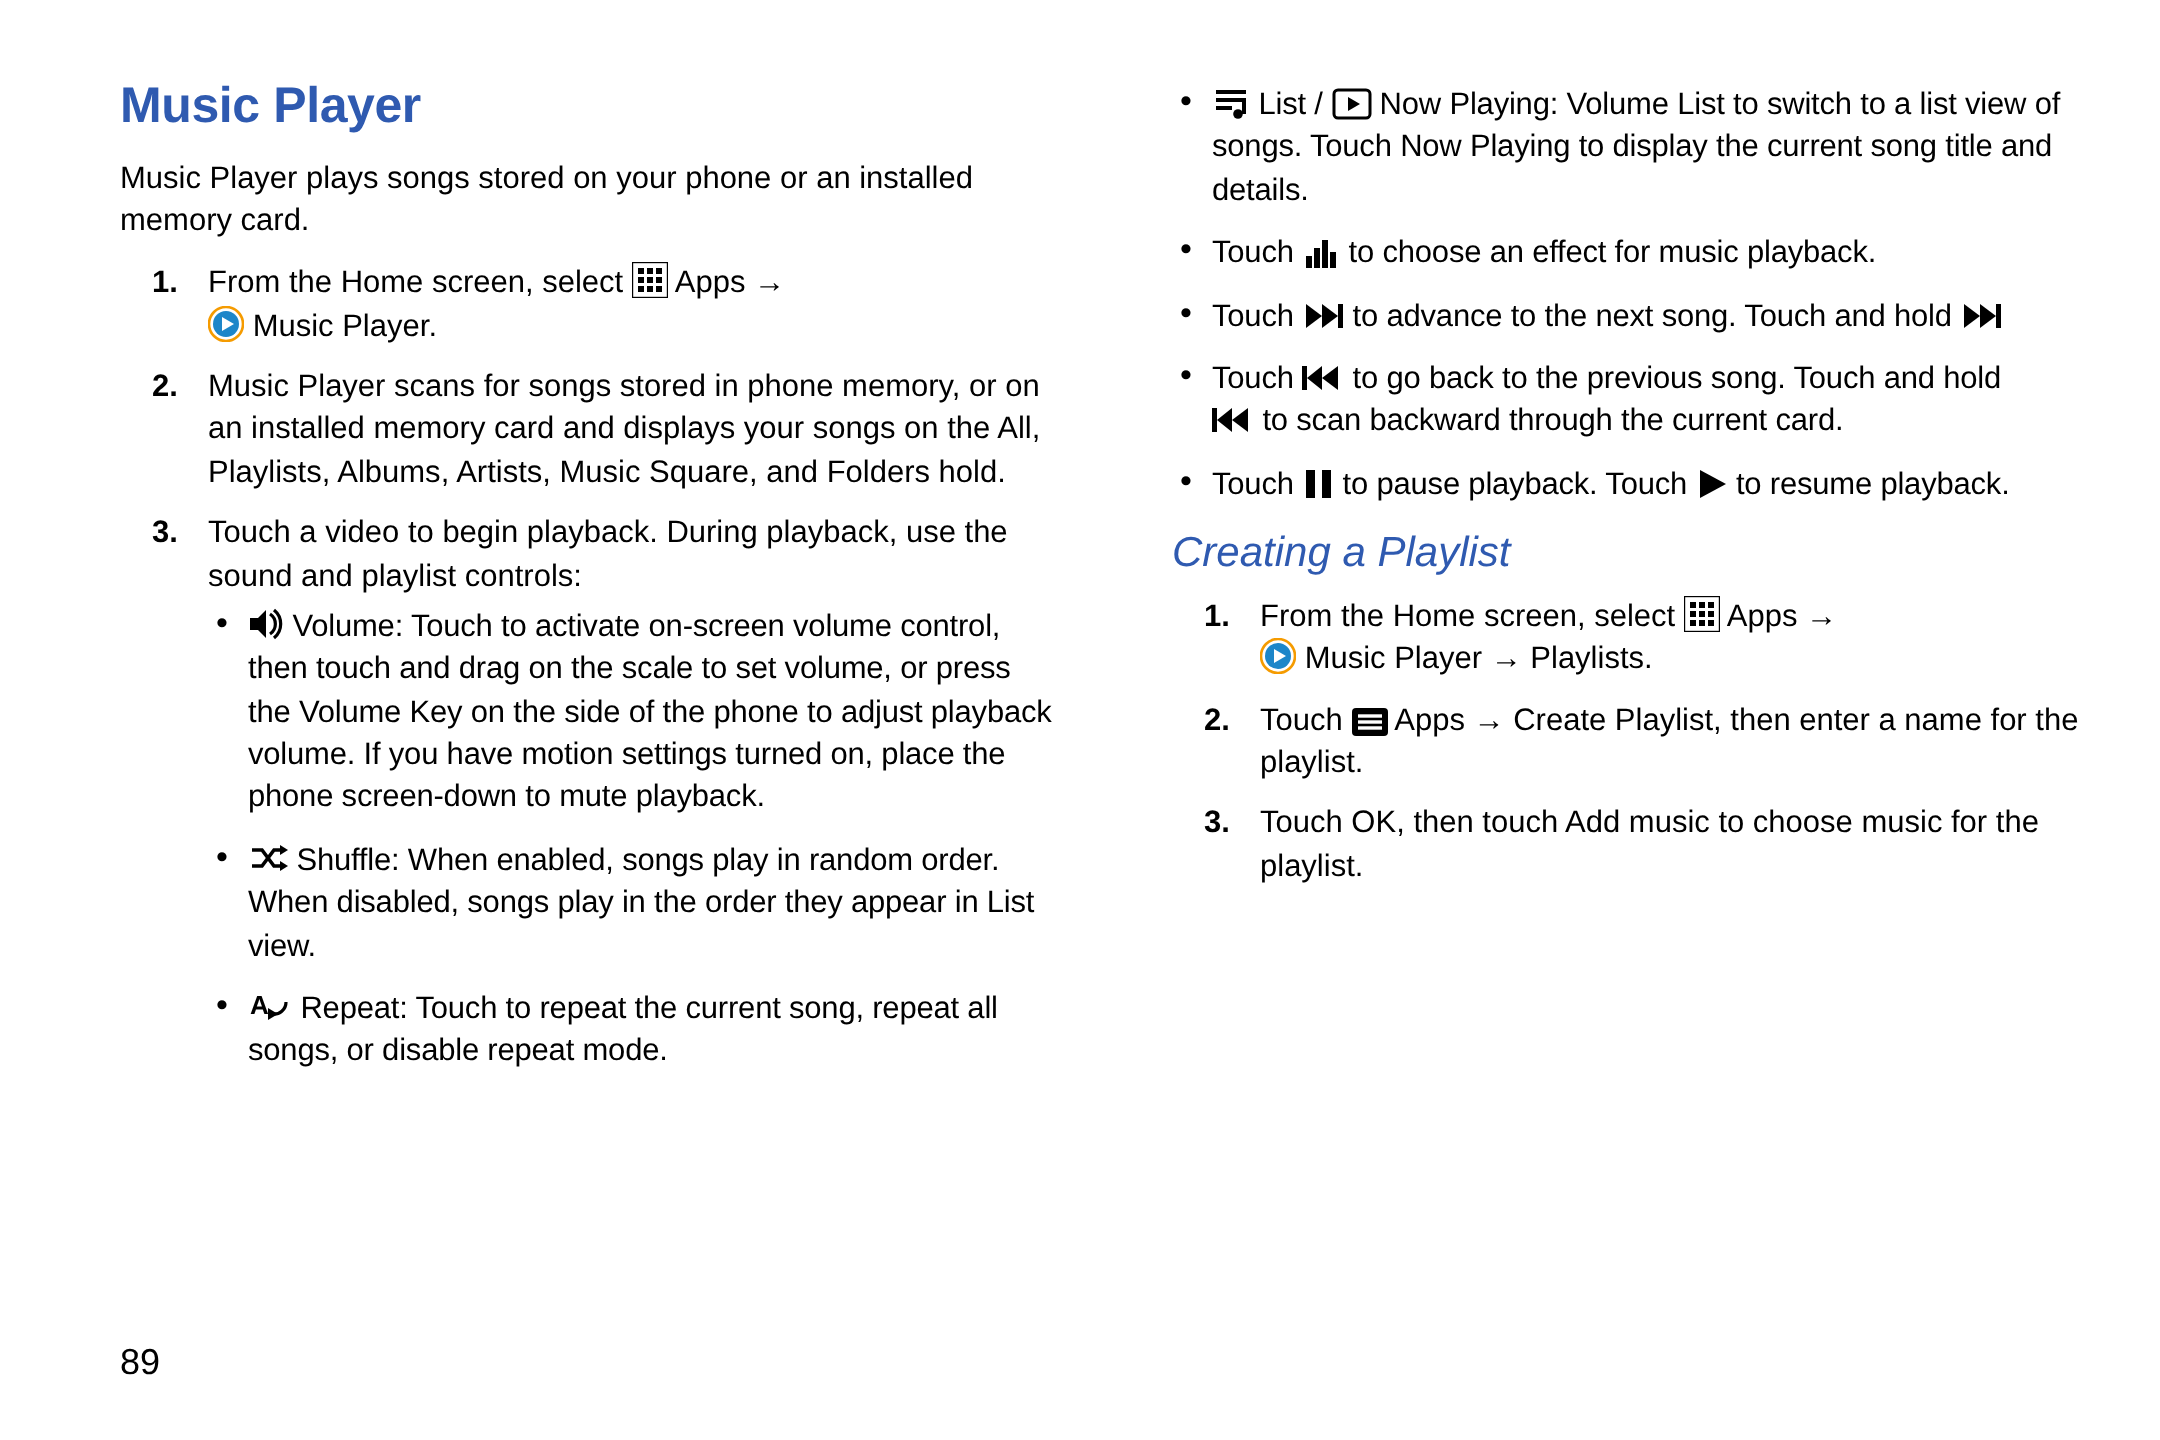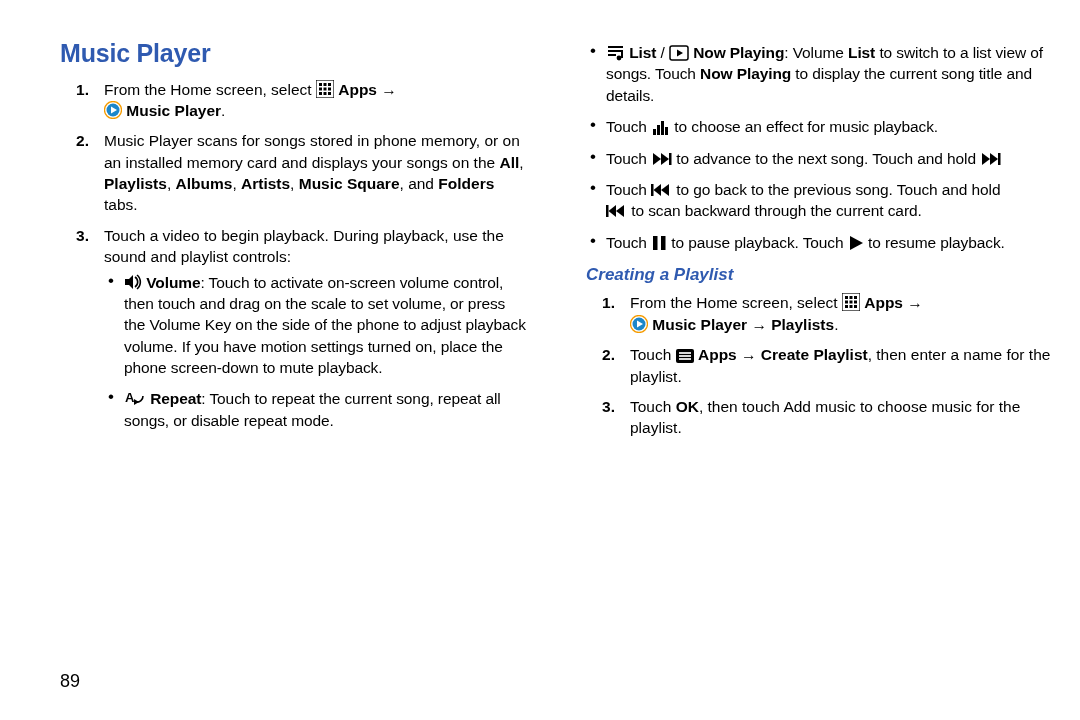--- a/index.html
+++ b/index.html
@@ -1,28 +1,28 @@
 <!DOCTYPE html>
 <html><head>
 <meta charset="utf-8">
 <style>
 html,body{margin:0;padding:0;width:1080px;height:720px;background:#fff;font-family:Arial,Helvetica,sans-serif;color:#000}
 .page{display:flex;padding:36px 28px 20px 60px;gap:60px;height:100%;box-sizing:border-box}
 .col{flex:1;font-size:15.5px;line-height:1.38}
 .h1{color:#2f5ab0;font-weight:bold;font-size:25px;margin:0 0 8px 0;letter-spacing:-0.2px}
-.h2{color:#2f5ab0;font-weight:bold;font-style:italic;font-size:17px;margin:8px 0 6px 0}
+.h2{color:#2f5ab0;font-weight:normal;font-style:italic;font-size:21px;margin:8px 0 6px 0}
 .intro{margin:0 0 10px 0}
 ol.steps{list-style:none;padding:0;margin:0;counter-reset:step}
 ol.steps>li{counter-increment:step;padding-left:44px;position:relative;margin-bottom:9px}
 ol.steps>li::before{content:counter(step)".";position:absolute;left:16px;font-weight:bold}
 ul.bullets{list-style:none;padding:0;margin:4px 0 0 0}
 ul.bullets>li{position:relative;padding-left:20px;margin-bottom:10px;font-family:Arial,Helvetica,sans-serif;font-stretch:condensed;letter-spacing:-0.1px}
 ul.bullets>li::before{content:"\2022";position:absolute;left:4px;font-size:17px;line-height:1}
 .tight{letter-spacing:-0.15px}
-b{font-weight:bold}
+b{font-weight:normal}
 .pagenum{position:absolute;left:60px;bottom:28px;font-size:18px}
 .arrow{font-weight:bold}
 svg{display:inline-block;vertical-align:-3px}
 </style>
 </head>
 <body>
 
 <svg width="0" height="0" style="position:absolute">
 <defs>
 <g id="i-apps">
@@ -100,45 +100,52 @@
         <line x1="3" y1="4" x2="15" y2="4" stroke="#fff" stroke-width="1.7"></line>
         <line x1="3" y1="7" x2="15" y2="7" stroke="#fff" stroke-width="1.7"></line>
         <line x1="3" y1="10" x2="15" y2="10" stroke="#fff" stroke-width="1.7"></line>
       </g>
 </defs>
 </svg>
 
 <div class="page">
 <div class="col">
   <h1 class="h1">Music Player</h1>
+  <p class="intro">Music Player plays songs stored on your phone or an installed memory card.</p>
   <ol class="steps">
     <li>
       <span>From the Home screen, select</span>
       <svg width="18" height="18">
             <use href="#i-apps"></use>
           </svg>
       <b>Apps</b> <span class="arrow">→</span><br>
       <svg width="18" height="18">
             <use href="#i-mp"></use>
           </svg>
       <b>Music Player</b>.
     </li>
     <li>
-      <span>Music Player scans for songs stored in phone memory, or on an installed memory card and displays your songs on the </span><b>All</b>, <b>Playlists</b>, <b>Albums</b>, <b>Artists</b>, <b>Music Square</b><span>, and </span><b>Folders</b><span> tabs.</span>
+      <span>Music Player scans for songs stored in phone memory, or on an installed memory card and displays your songs on the </span><b>All</b>, <b>Playlists</b>, <b>Albums</b>, <b>Artists</b>, <b>Music Square</b><span>, and </span><b>Folders</b><span> hold.</span>
     </li>
     <li>
       <span>Touch a video to begin playback. During playback, use the sound and playlist controls:</span>
       <ul class="bullets">
         <li class="tight">
           <svg width="18" height="18">
                 <use href="#i-vol"></use>
               </svg>
           <b>Volume</b><span>: Touch to activate on-screen volume control, then touch and drag on the scale to set volume, or press the Volume Key on the side of the phone to adjust playback volume. If you have motion settings turned on, place the phone screen-down to mute playback.</span>
         </li>
         <li class="tight">
+          <svg width="20" height="18">
+                <use href="#i-shu"></use>
+              </svg>
+          <b>Shuffle</b><span>: When enabled, songs play in random order. When disabled, songs play in the order they appear in List view.</span>
+        </li>
+        <li class="tight">
           <svg width="22" height="18">
                 <use href="#i-rep"></use>
               </svg>
           <b>Repeat</b><span>: Touch to repeat the current song, repeat all songs, or disable repeat mode.</span>
         </li>
       </ul>
     </li>
   </ol>
 </div>
 

